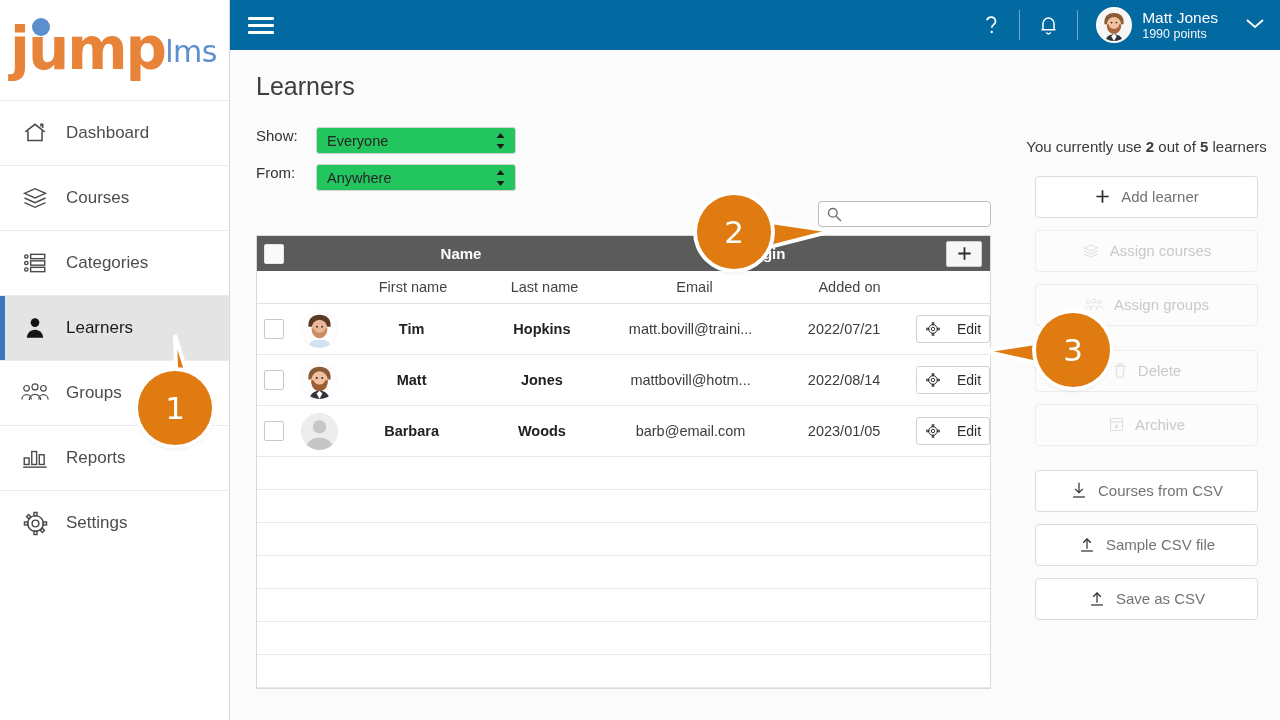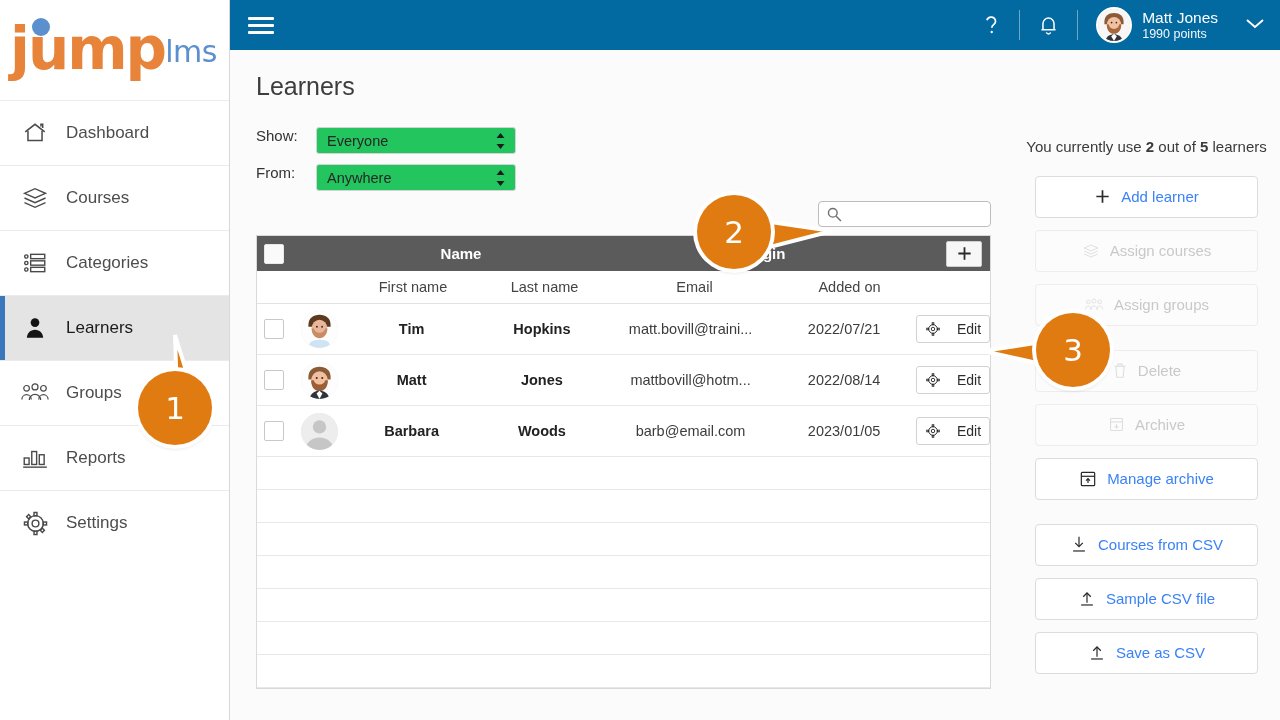--- a/index.html
+++ b/index.html
@@ -168,21 +168,21 @@
   }
 
   
   .right-col { width: 255px; margin-left: 18px; padding-top: 10px; }
   .quota { text-align: center; font-size: 15px; color: #3a3a3a; line-height: 1.38; margin-bottom: 18px; }
   .quota b { font-weight: bold; }
   .rbtn {
     width: 223px; height: 42px; margin: 0 auto 12px auto;
     background: #fff; border: 1px solid #dcdcdc; border-radius: 4px;
     display: flex; align-items: center; justify-content: center; gap: 10px;
-    font-size: 15px; color: #3b82f6; cursor: pointer;
+    font-size: 15px; color: #737373; cursor: pointer;
   }
   .rbtn.disabled { color: #c9c9c9; background: #fcfcfc; border-color: #ededed; cursor: default; }
   .rbtn.disabled svg { opacity: .30; }
   .gap-lg { margin-top: 24px; }
 
   
   .callout {
     position: absolute; z-index: 40;
     width: 74px; height: 74px; border-radius: 50%;
     background: #e07b12; color: #fff;
@@ -580,28 +580,20 @@
 
         <div class="rbtn disabled">
           <svg width="17" height="17" viewBox="0 0 20 20" fill="none" stroke="#9a9a9a" stroke-width="1.3">
               <rect x="3" y="3" width="14" height="14" rx="1"></rect>
               <path d="M3 7h14"></path>
               <path d="M10 9.5v4.5M7.8 12l2.2 2.2 2.2-2.2"></path>
             </svg>
           <span>Archive</span>
         </div>
 
-        <div class="rbtn">
-          <svg width="18" height="18" viewBox="0 0 20 20" fill="none" stroke="#2a2a2a" stroke-width="1.35">
-              <rect x="2.6" y="2.6" width="14.8" height="14.8" rx="1"></rect>
-              <path d="M2.6 7h14.8"></path>
-              <path d="M10 14.5V9.8M7.8 11.8L10 9.6l2.2 2.2"></path>
-            </svg>
-          <span>Manage archive</span>
-        </div>
 
         <div class="rbtn gap-lg">
           <svg width="18" height="19" viewBox="0 0 20 22" fill="none" stroke="#2a2a2a" stroke-width="1.4">
               <path d="M10 2v11"></path>
               <path d="M5.6 9.2L10 13.6l4.4-4.4"></path>
               <path d="M3.2 18.5h13.6"></path>
             </svg>
           <span>Courses from CSV</span>
         </div>
 

